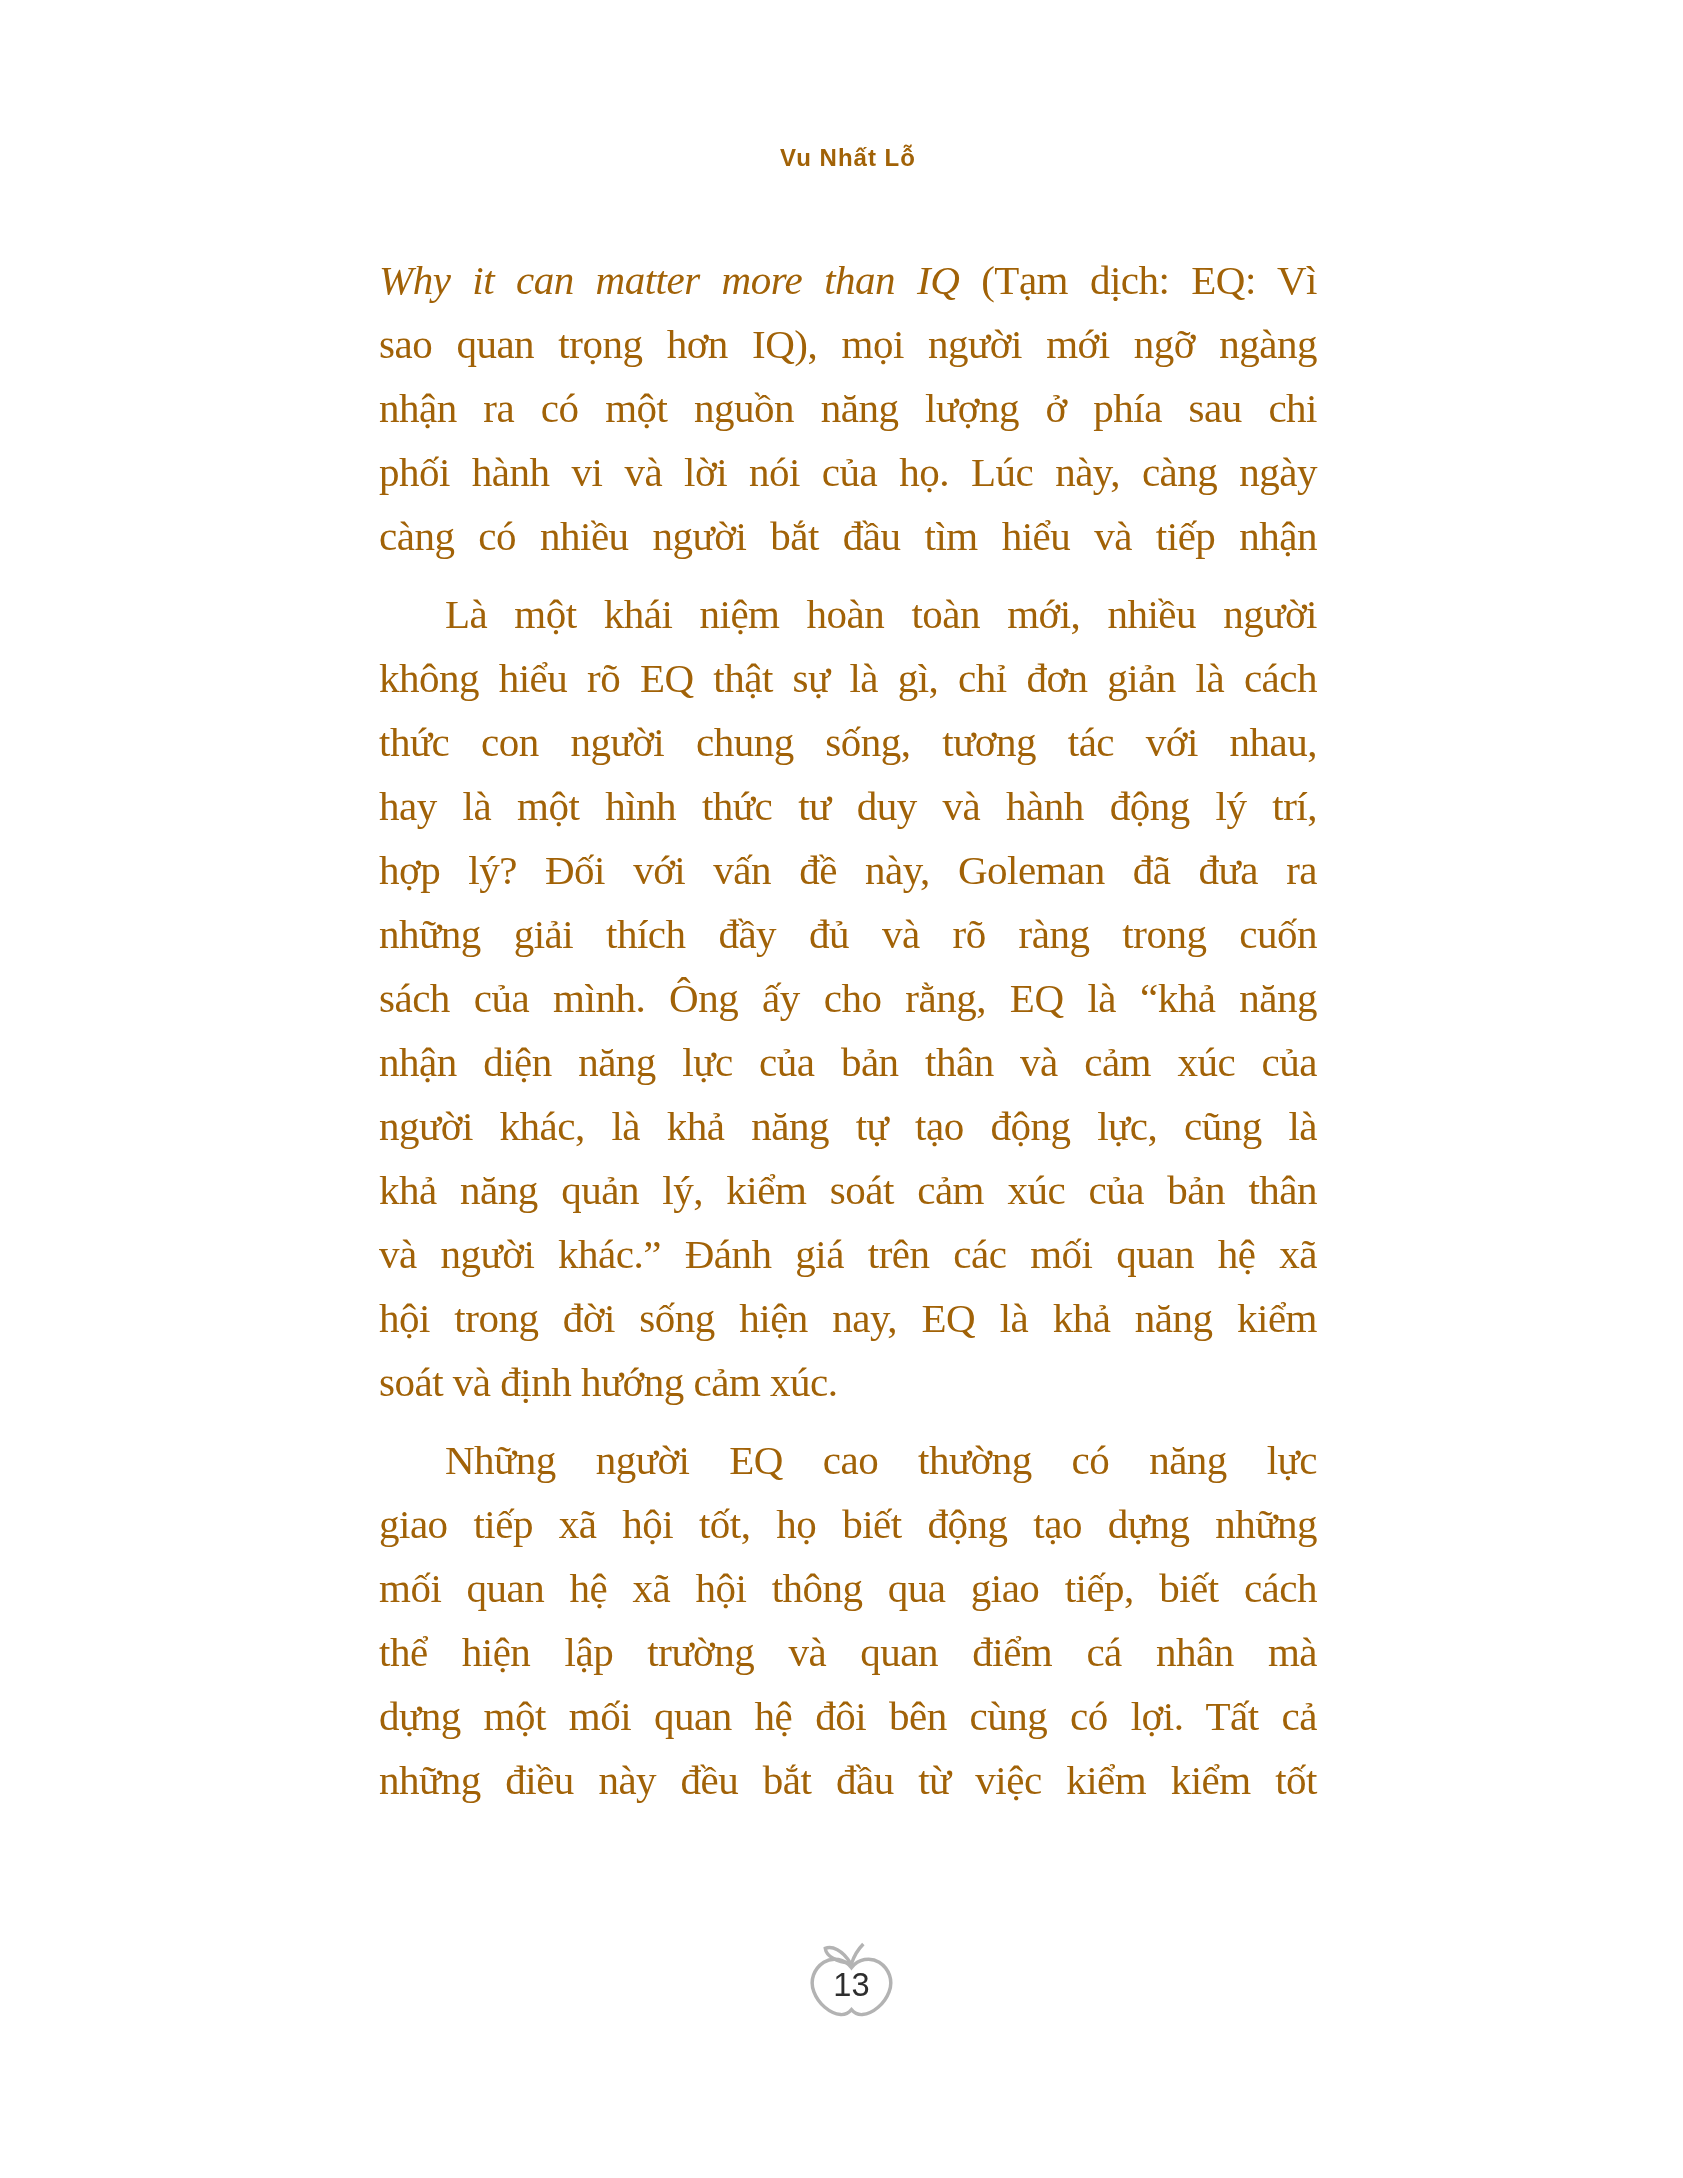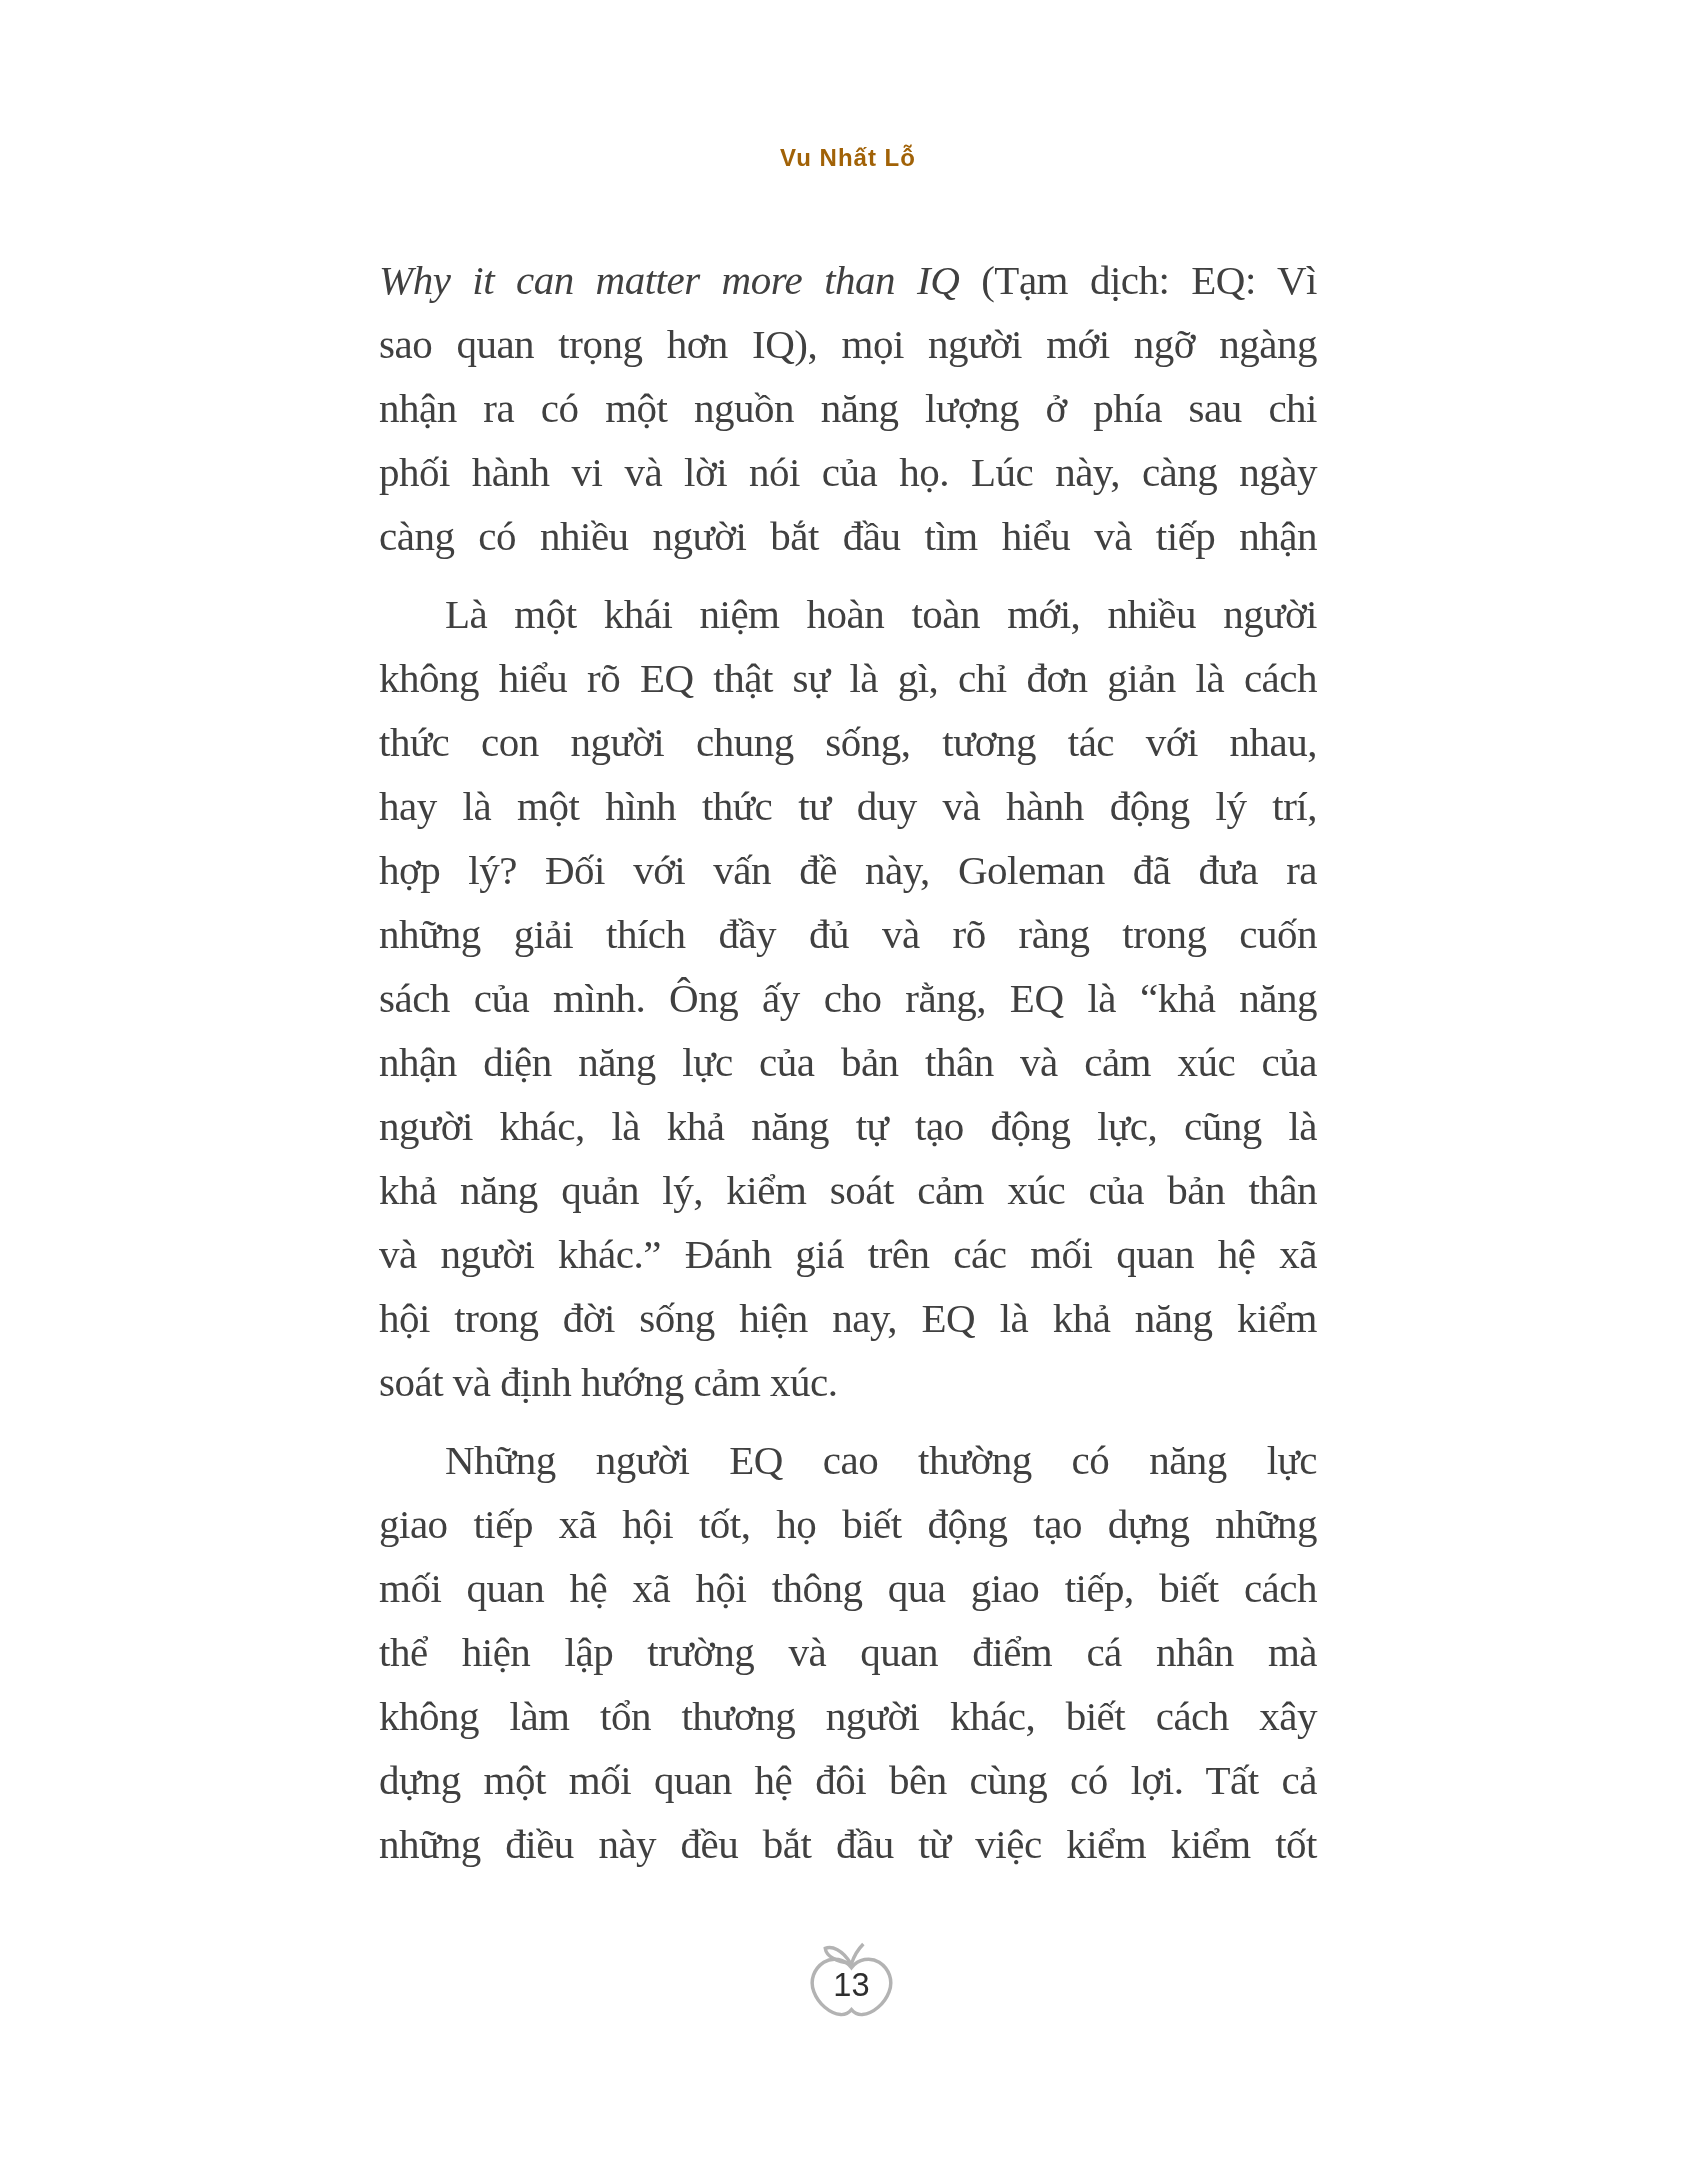--- a/index.html
+++ b/index.html
@@ -19,21 +19,21 @@
     font-family: "Liberation Sans", sans-serif;
     font-size: 24px;
     font-weight: 600;
     letter-spacing: 1px;
     color: #a16207;
   }
 
   .body-text {
     position: absolute;
     top: 248px; left: 379px; width: 938px;
-    color: #404040;
+    color: #a16207;
   }
   .para { margin: 0; }
   .para + .para { margin-top: 14px; }
   .line {
     height: 64px;
     line-height: 64px;
     font-size: 41px;
     letter-spacing: -0.5px;
     text-align: justify;
     text-align-last: justify;
@@ -81,21 +81,20 @@
         <div class="line"><span>khả năng quản lý, kiểm soát cảm xúc của bản thân</span></div>
         <div class="line"><span>và người khác.” Đánh giá trên các mối quan hệ xã</span></div>
         <div class="line"><span>hội trong đời sống hiện nay, EQ là khả năng kiểm</span></div>
         <div class="line last"><span>soát và định hướng cảm xúc.</span></div>
       </div>
       <div class="para">
         <div class="line indent"><span>Những người EQ cao thường có năng lực</span></div>
         <div class="line"><span>giao tiếp xã hội tốt, họ biết động tạo dựng những</span></div>
         <div class="line"><span>mối quan hệ xã hội thông qua giao tiếp, biết cách</span></div>
         <div class="line"><span>thể hiện lập trường và quan điểm cá nhân mà</span></div>
-        <div class="line"><span>không làm tổn thương người khác, biết cách xây</span></div>
         <div class="line"><span>dựng một mối quan hệ đôi bên cùng có lợi. Tất cả</span></div>
         <div class="line"><span>những điều này đều bắt đầu từ việc kiểm kiểm tốt</span></div>
       </div>
     </div>
 
   <div class="page-footer">
     <svg width="89" height="87" viewBox="0 0 90 88">
       <path class="apple-stroke apple-fill" d="M47,32 C40,23 28,21 19,26.5 C9,33 4.5,45 9,56.5 C13.5,68.5 25,78.5 36,79.5 C40,79.8 44,78 47,74.5 C50,78 54,79.8 58,79.5 C69,78.5 80.5,68.5 85,56.5 C89.5,45 85,33 75,26.5 C66,21 54,23 47,32 Z"></path>
       <path class="apple-stroke" d="M46,27.5 C38,14 27,9.5 20.5,12.5 C21.5,20.5 32,26.5 46,27.5 Z"></path>
       <path class="apple-stroke" d="M47,28 C49.5,20 53.5,13.5 59,8"></path>

